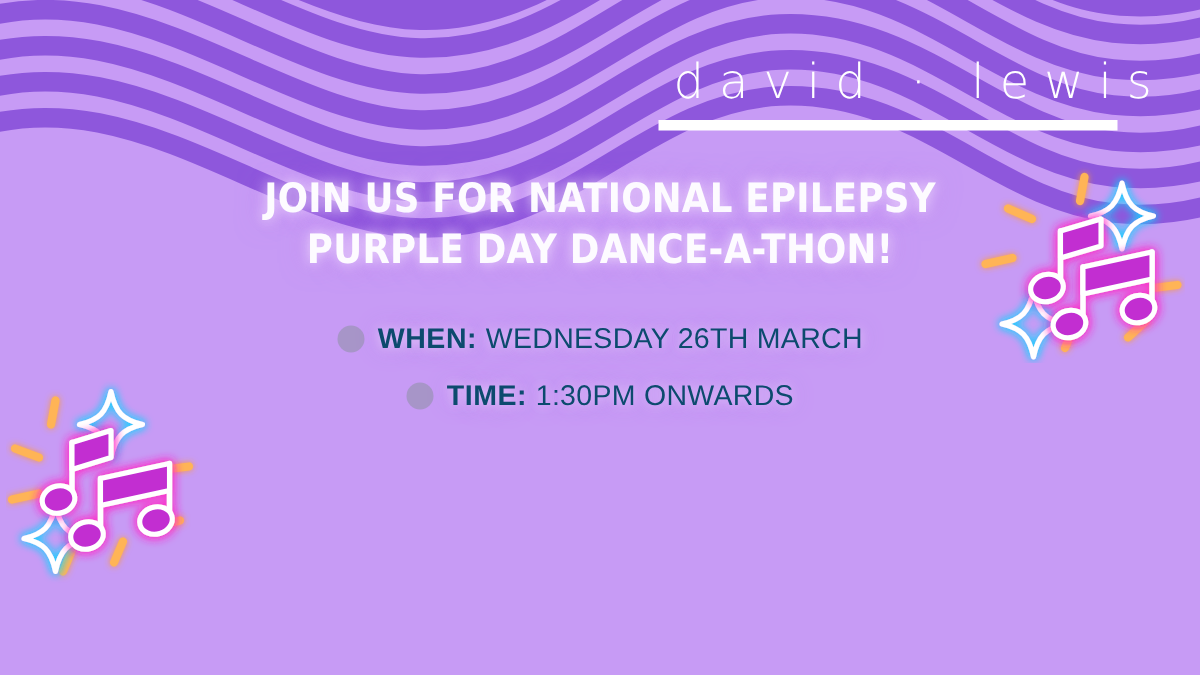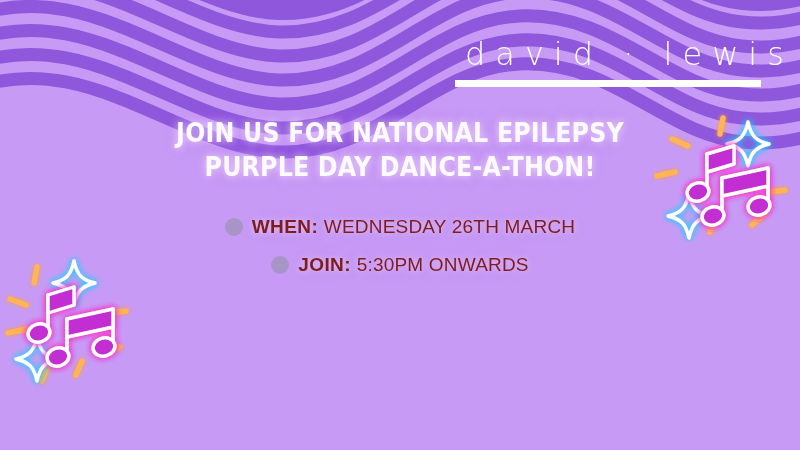--- a/index.html
+++ b/index.html
@@ -11,21 +11,21 @@
   #poster{
     position:relative;width:800px;height:450px;overflow:hidden;
     background:#c79bf5;
   }
 
   
   #waves{position:absolute;left:0;top:0;width:800px;height:160px;}
 
   
   #logo-block{
-    position:absolute;left:455px;top:38px;width:315px;
+    position:absolute;left:439px;top:38px;width:315px;
     text-align:right;
   }
   #logo-word{
     font-family:"DejaVu Sans", sans-serif;
     font-size:32px;font-weight:300;color:#ffffff;
     letter-spacing:10px;line-height:1.05;
     white-space:nowrap;text-indent:10px;
   }
   #logo-rule{
     margin-top:8px;height:7px;background:#ffffff;width:306px;
@@ -42,21 +42,21 @@
     letter-spacing:0.2px;
     text-shadow:0 0 9px rgba(255,245,255,.75), 0 0 20px rgba(190,120,240,.55);
     transform:scaleX(.88);
     transform-origin:50% 50%;
   }
   #headline .hl-line{display:block;white-space:nowrap;}
 
   
   #details{
     position:absolute;left:60px;top:212px;width:680px;
-    text-align:center;color:#7f1d1d;
+    text-align:center;color:#0c4a6e;
   }
   .detail-row{
     display:block;
     font-size:19px;line-height:30px;
     letter-spacing:.2px;
     text-shadow:0 0 7px rgba(255,245,255,.6), 0 0 16px rgba(190,120,240,.45);
     margin-bottom:8px;
   }
   .bullet{
     display:inline-block;vertical-align:-3px;
@@ -112,21 +112,21 @@
   </div>
 
   <div id="details">
 
     <div class="detail-row" id="row-when">
       <span class="bullet"></span><span class="d-label">WHEN: </span><span class="d-value">WEDNESDAY 26TH MARCH</span>
     </div>
 
 
     <div class="detail-row" id="row-time">
-      <span class="bullet"></span><span class="d-label">JOIN: </span><span class="d-value">5:30PM ONWARDS</span>
+      <span class="bullet"></span><span class="d-label">TIME: </span><span class="d-value">1:30PM ONWARDS</span>
     </div>
 
   </div>
 
   <svg class="sticker" id="sticker-right" viewBox="0 0 142 136">
     <defs>
       <filter id="glowPink" x="-80%" y="-80%" width="260%" height="260%">
         <feGaussianBlur stdDeviation="3.4" result="b"></feGaussianBlur>
         <feFlood flood-color="#ff2bc8" flood-opacity="0.95"></feFlood>
         <feComposite in2="b" operator="in" result="g"></feComposite>

